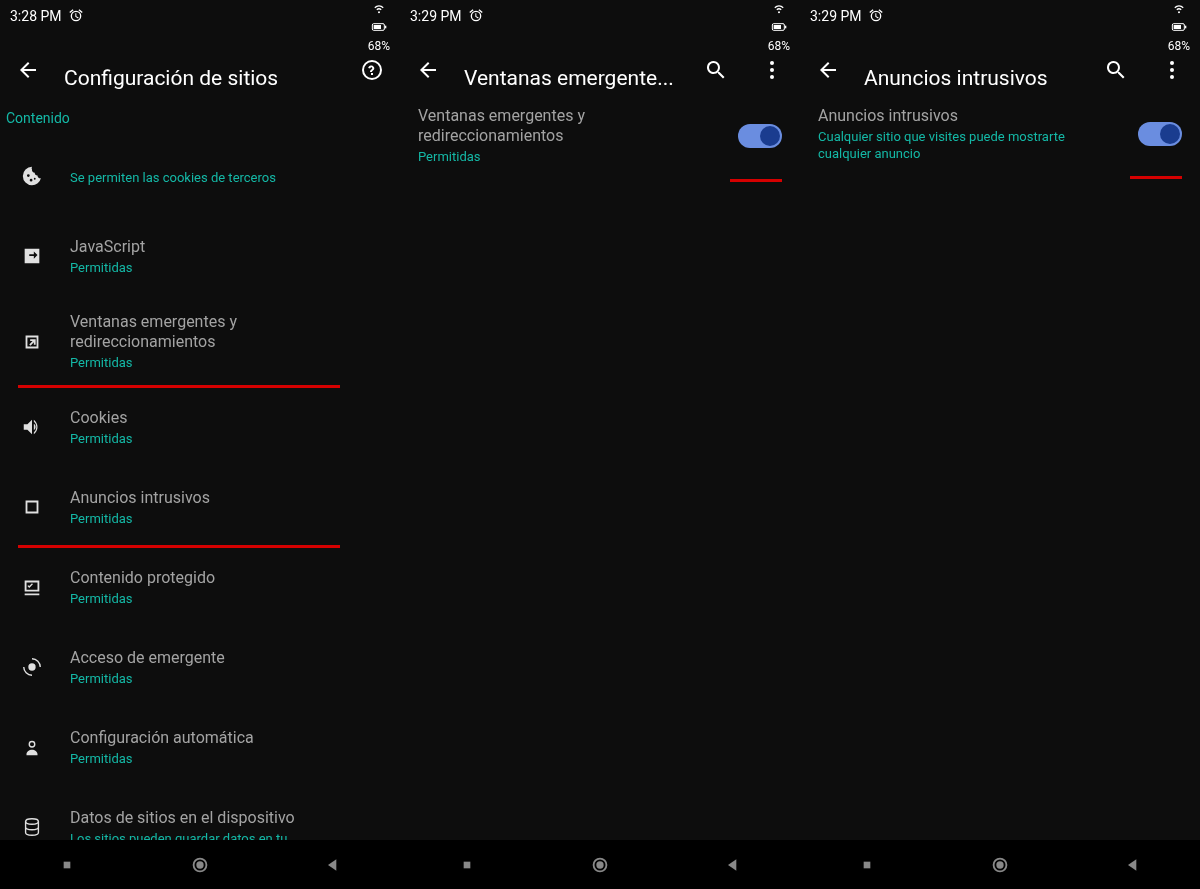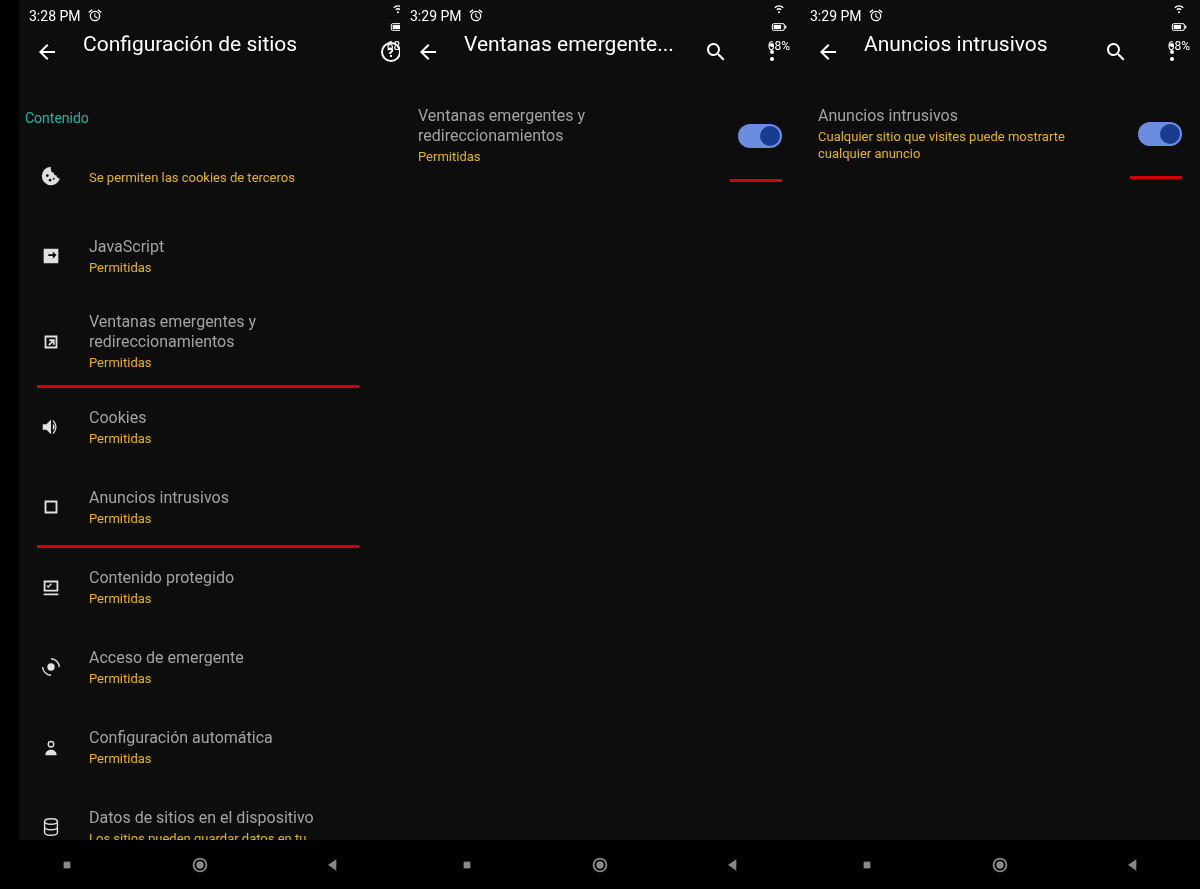--- a/index.html
+++ b/index.html
@@ -1,39 +1,39 @@
 <!DOCTYPE html>
 <html><head>
 <meta charset="utf-8">
 <style>
   html,body{margin:0;padding:0;background:#000;color:#fff;font-family:Roboto,Arial,sans-serif;}
   .stage{width:1200px;height:889px;position:relative;background:#000;overflow:hidden;}
   .pane{position:absolute;top:0;width:400px;height:840px;background:#0d0d0d;}
-  .pane.p0{left:0;margin-left:19px;}
+  .pane.p0{left:0;}
   .pane.p1{left:400px;}
   .pane.p2{left:800px;}
 
   .statusbar{height:32px;display:flex;align-items:center;justify-content:space-between;padding:0 10px;font-size:14px;color:#fff;}
   .status-left{display:flex;align-items:center;gap:6px;}
   .status-right{display:flex;align-items:center;gap:4px;flex-direction:column;}
   .sicon{display:inline-flex;align-items:center;}
 
-  .appbar{height:58px;display:flex;align-items:flex-start;padding:0 8px;gap:16px;}
+  .appbar{height:58px;display:flex;align-items:flex-end;padding:0 8px;gap:16px;}
   .appbar .title{font-size:21px;font-weight:400;flex:1;white-space:nowrap;overflow:hidden;text-overflow:ellipsis;}
   .iconbtn{width:40px;height:40px;display:flex;align-items:center;justify-content:center;color:#fff;}
   .iconbtn svg{width:24px;height:24px;}
 
   .section-header{font-size:14px;color:#14b8a6;padding:20px 6px 10px;}
 
   .row{display:flex;align-items:center;padding:16px 18px 16px 18px;gap:24px;min-height:48px;position:relative;}
   .row .ico{width:28px;display:flex;align-items:center;justify-content:center;color:#e0e0e0;}
   .row .ico svg{width:22px;height:22px;}
   .row .txt{flex:1;min-width:0;}
   .row .t1{font-size:16px;color:#a3a3a3;line-height:20px;}
-  .row .t2{font-size:13px;color:#eab308;line-height:17px;margin-top:2px;}
+  .row .t2{font-size:13px;color:#14b8a6;line-height:17px;margin-top:2px;}
   .underline{position:absolute;left:18px;right:60px;bottom:-1px;height:3px;background:#d50000;}
   .underline.mini{left:auto;right:18px;width:52px;}
 
   .toggle{width:44px;height:24px;border-radius:12px;background:#6a8de0;position:relative;}
   .toggle .knob{position:absolute;right:2px;top:2px;width:20px;height:20px;border-radius:50%;background:#1a3c8f;}
 
   .navbar{position:absolute;left:0;right:0;bottom:0;height:49px;background:#000;display:flex;}
   .navbar .navseg{flex:1;display:flex;justify-content:space-around;align-items:center;}
   .navbtn{width:40px;height:40px;display:flex;align-items:center;justify-content:center;color:#888;}
 </style>

